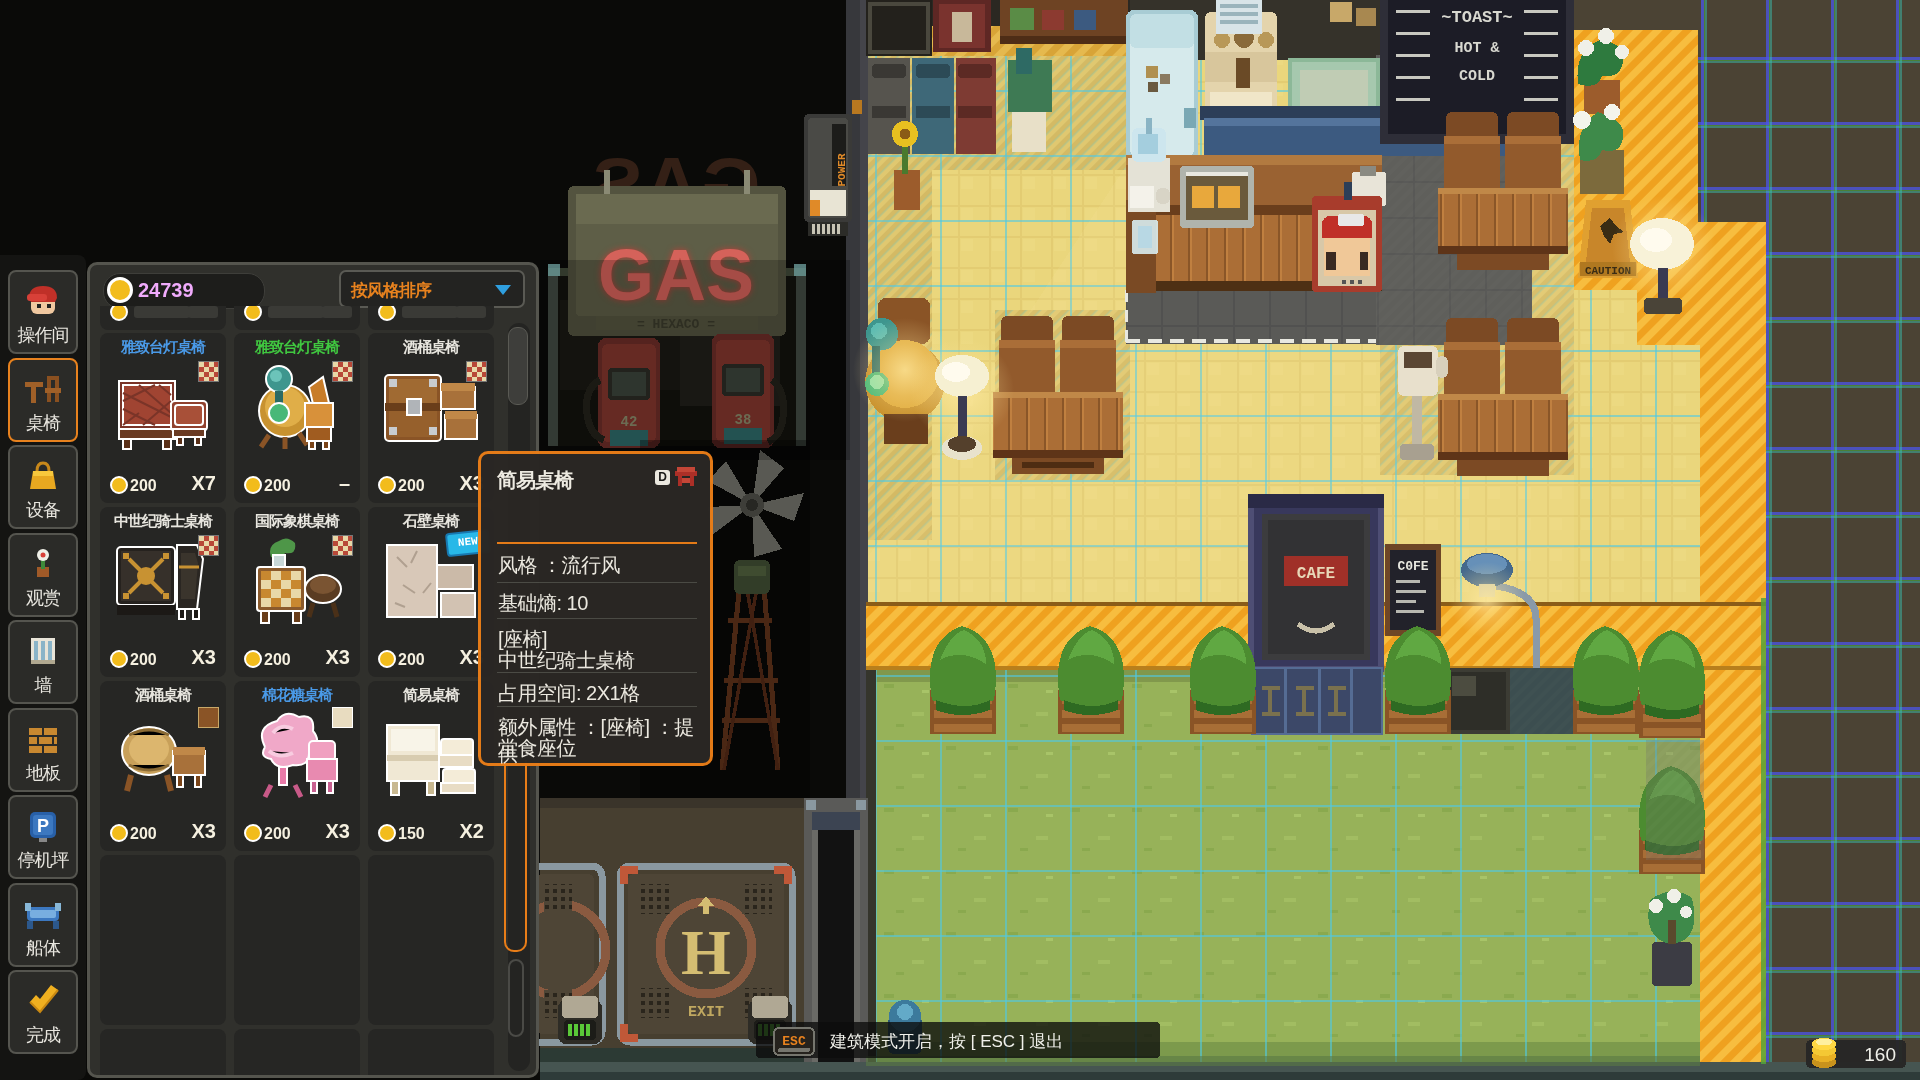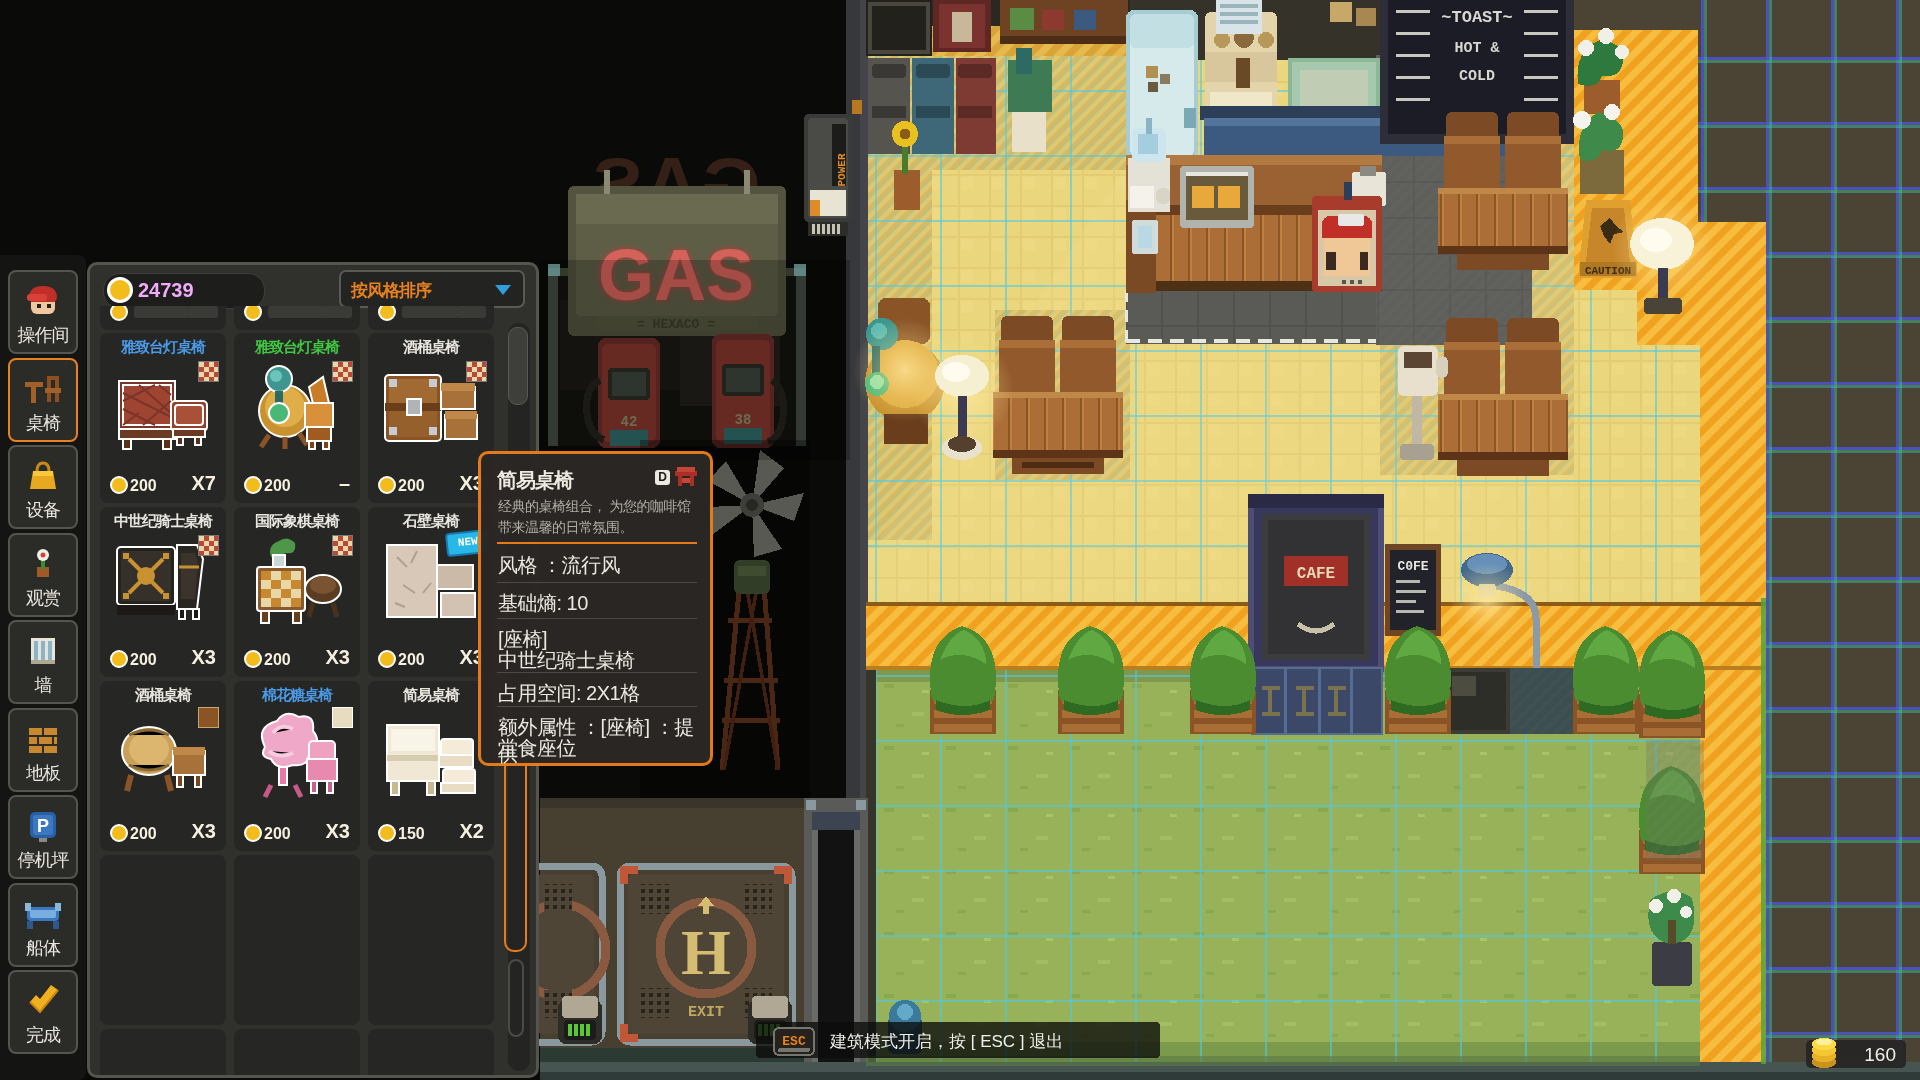--- a/index.html
+++ b/index.html
@@ -1005,21 +1005,20 @@
 <div class="abs" style="left:478px;top:451px;width:235px;height:315px;background:#2a2724;border:3px solid #e87d18;border-radius:10px;box-sizing:border-box;opacity:.98">
  <div style="position:absolute;left:16px;top:13px;font-size:20px;font-weight:bold;color:#f2efe6;letter-spacing:-1px">简易桌椅</div>
  <div style="position:absolute;right:40px;top:16px;width:15px;height:15px;background:#f0ede4;border-radius:3px;color:#1a1a18;font-size:12px;font-weight:bold;text-align:center;line-height:15px">D</div>
  <svg style="position:absolute;right:12px;top:12px" width="24" height="22">
         <rect x="1" y="5" width="22" height="5" fill="#b03028"></rect>
         <rect x="3" y="1" width="18" height="5" fill="#c84838"></rect>
         <rect x="4" y="10" width="4" height="10" fill="#b03028"></rect>
         <rect x="16" y="10" width="4" height="10" fill="#b03028"></rect>
         <rect x="8" y="12" width="8" height="5" fill="#c84838"></rect>
       </svg>
- <div style="position:absolute;left:17px;top:42px;width:200px;font-size:14px;line-height:21px;color:#b4b0a8;letter-spacing:-.5px">经典的桌椅组合， 为您的咖啡馆带来温馨的日常氛围。</div>
  <div class="tdiv" style="top:88px;border-top:2px solid #e87d18"></div>
  <div class="trow" style="top:98px">风格 ：流行风</div>
  <div class="tdiv" style="top:128px"></div>
  <div class="trow" style="top:136px">基础熵: 10</div>
  <div class="tdiv" style="top:164px"></div>
  <div class="trow" style="top:172px">[座椅]</div>
  <div class="trow" style="top:193px">中世纪骑士桌椅</div>
  <div class="tdiv" style="top:218px"></div>
  <div class="trow" style="top:226px">占用空间: 2X1格</div>
  <div class="tdiv" style="top:252px"></div>

